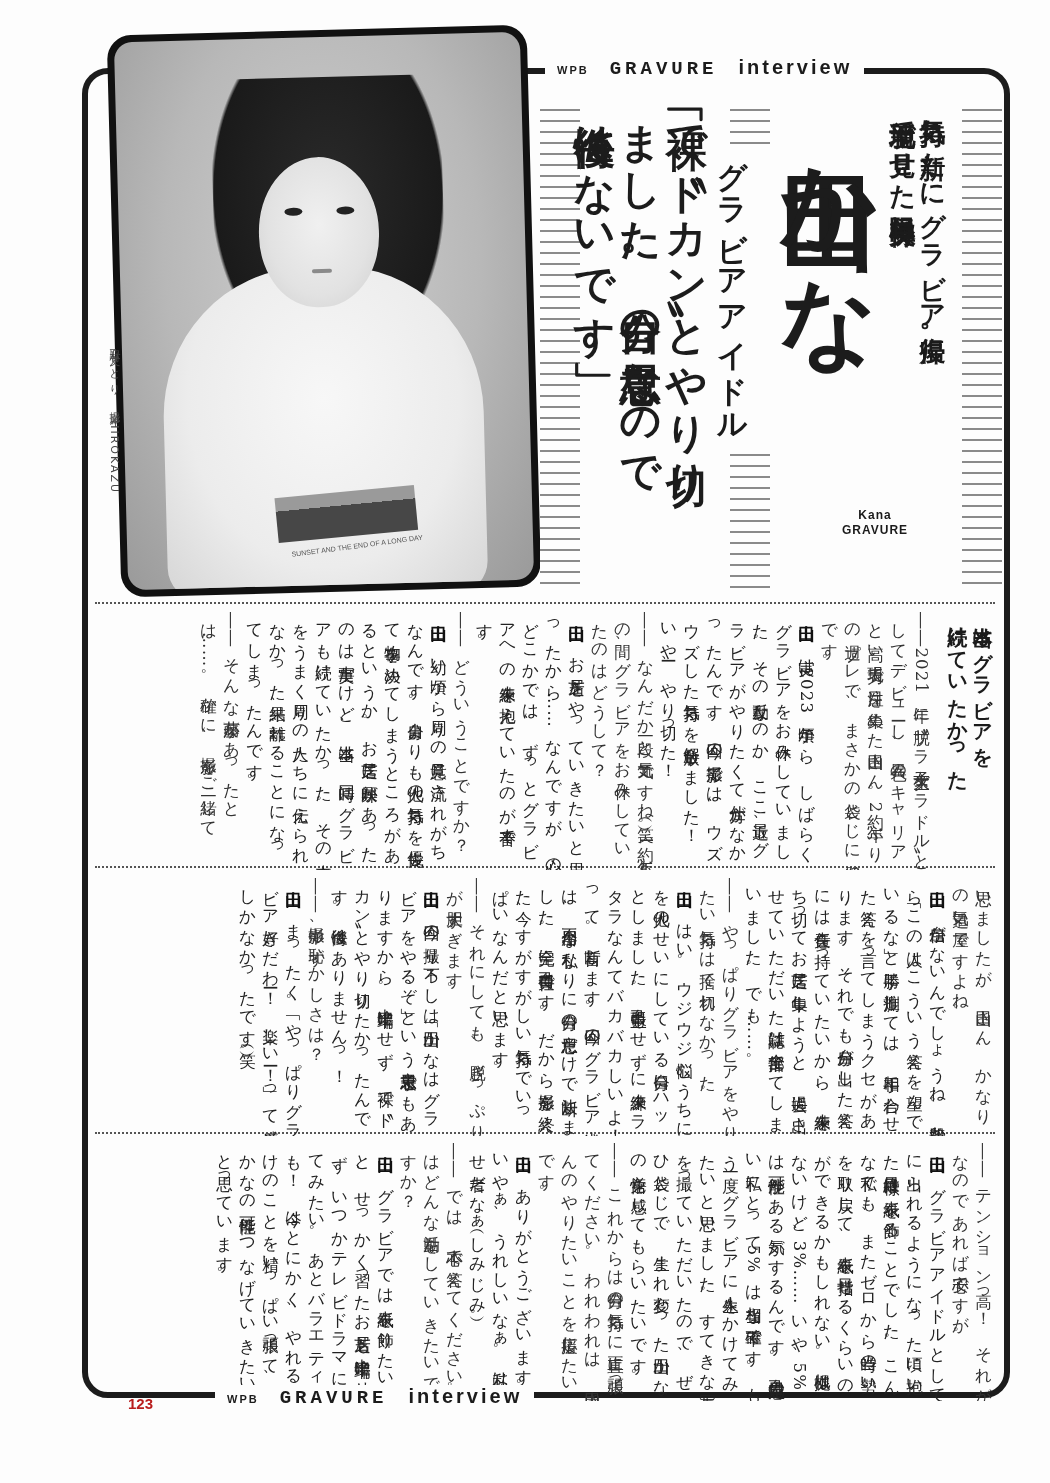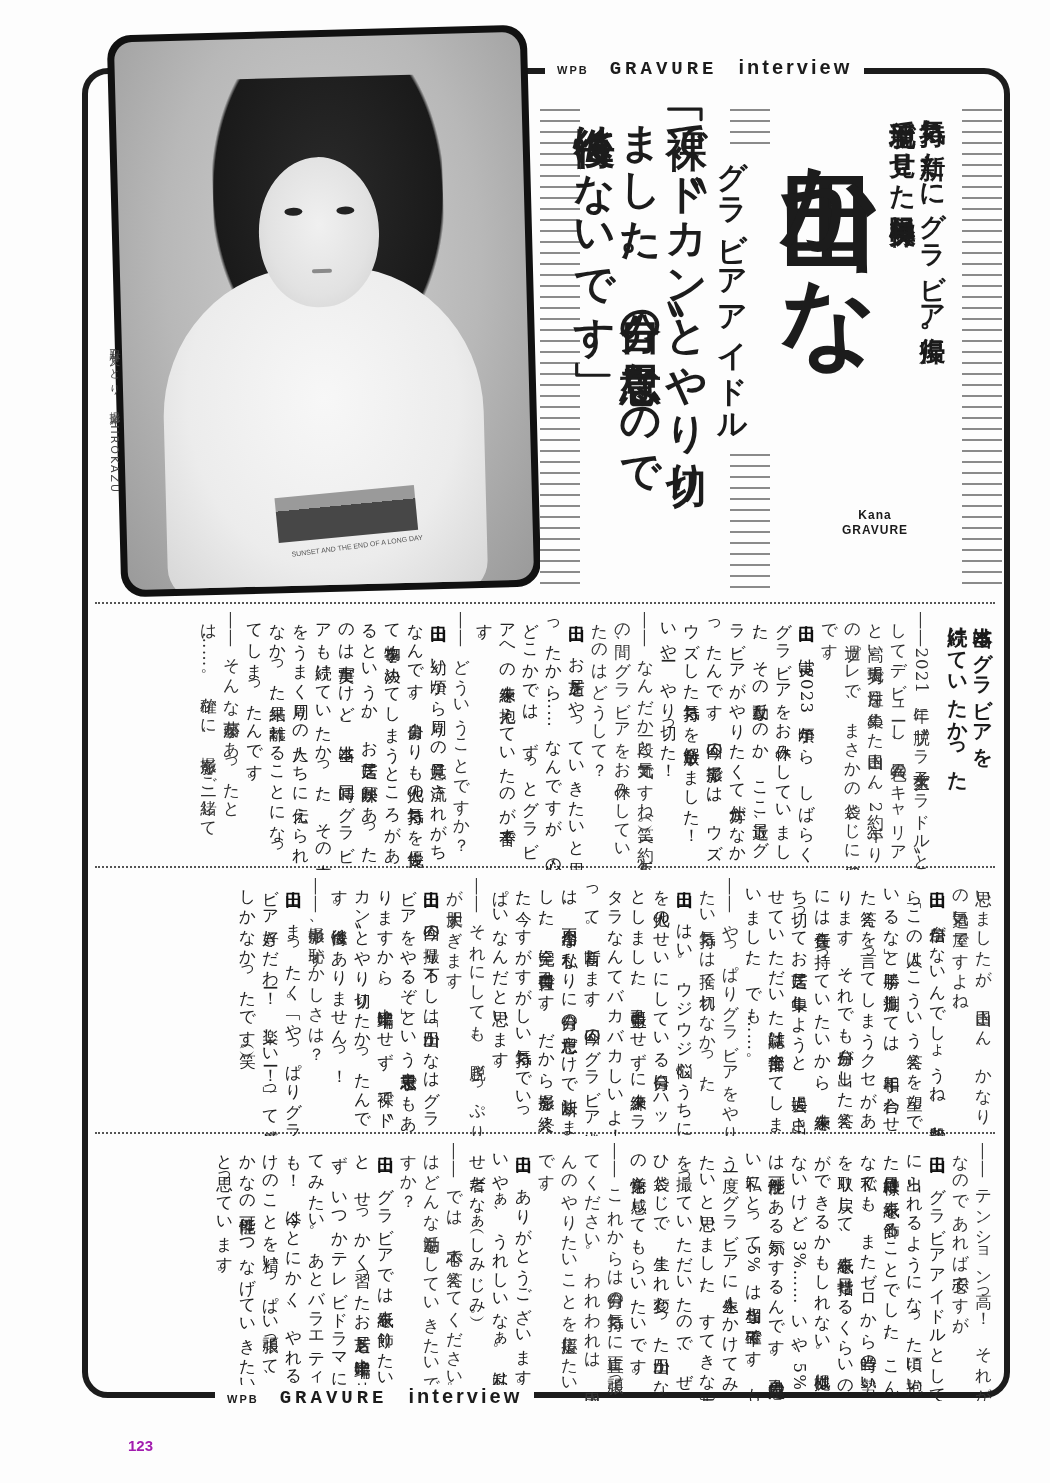--- a/index.html
+++ b/index.html
@@ -15,22 +15,22 @@
     font-family: "Liberation Sans", sans-serif; font-weight: 700; letter-spacing: 3px;
     display: flex; align-items: baseline; gap: 21px; color: #1c1c1c;
   }
   .banner .wpb { font-size: 11px; letter-spacing: 2px; }
   .banner .grav { font-size: 19px; letter-spacing: 4px; font-family: Liberation Mono, monospace; }
   .banner .intv { font-size: 20px; letter-spacing: 3px; }
   .banner.top { left: 545px; top: 56px; }
   .banner.bottom { left: 215px; top: 1385px; }
 
   .page-number {
-    position: absolute; left: 128px; top: 1437px; font-family: "Liberation Sans", sans-serif;
-    font-weight: 700; font-size: 15px; color: #a21caf;
+    position: absolute; left: 128px; top: 1395px; font-family: "Liberation Sans", sans-serif;
+    font-weight: 700; font-size: 15px; color: #b91c1c;
   }
 
   
   .photo {
     position: absolute; left: 114px; top: 30px; width: 420px; height: 562px;
     background: #111; border-radius: 24px; padding: 7px; transform: rotate(-1.5deg);
   }
   .photo-inner {
     width: 100%; height: 100%; border-radius: 18px; overflow: hidden; position: relative;
     background: radial-gradient(ellipse at 50% 40%, #cfcfcf 0%, #b8b8b8 55%, #9a9a9a 100%);

